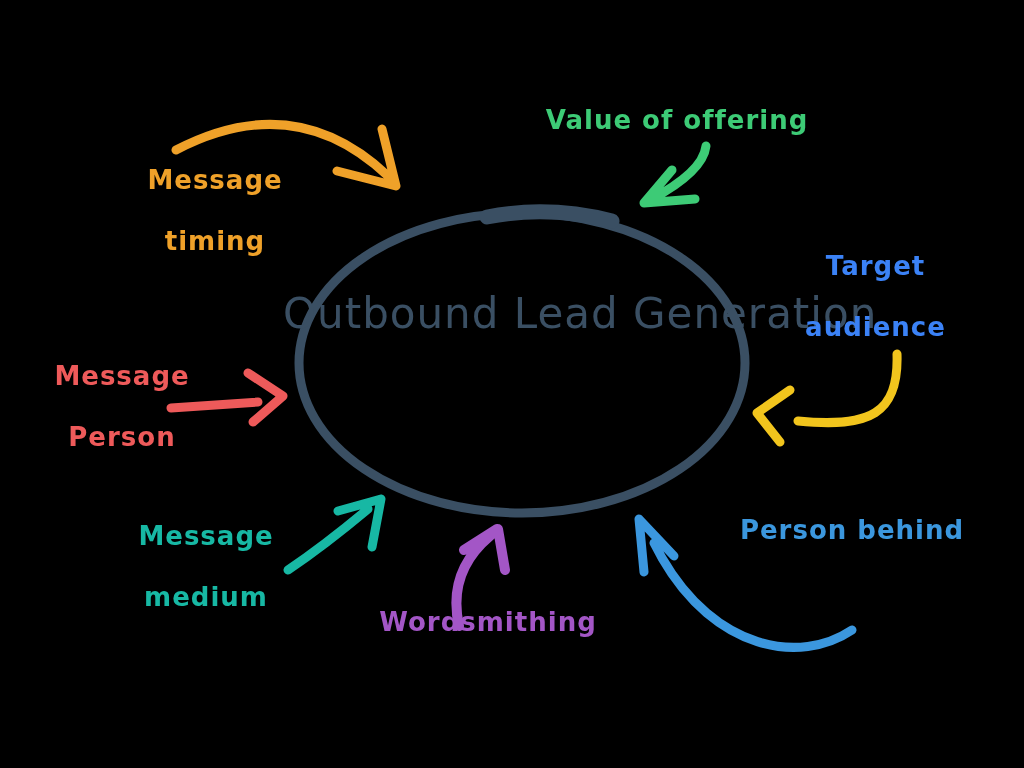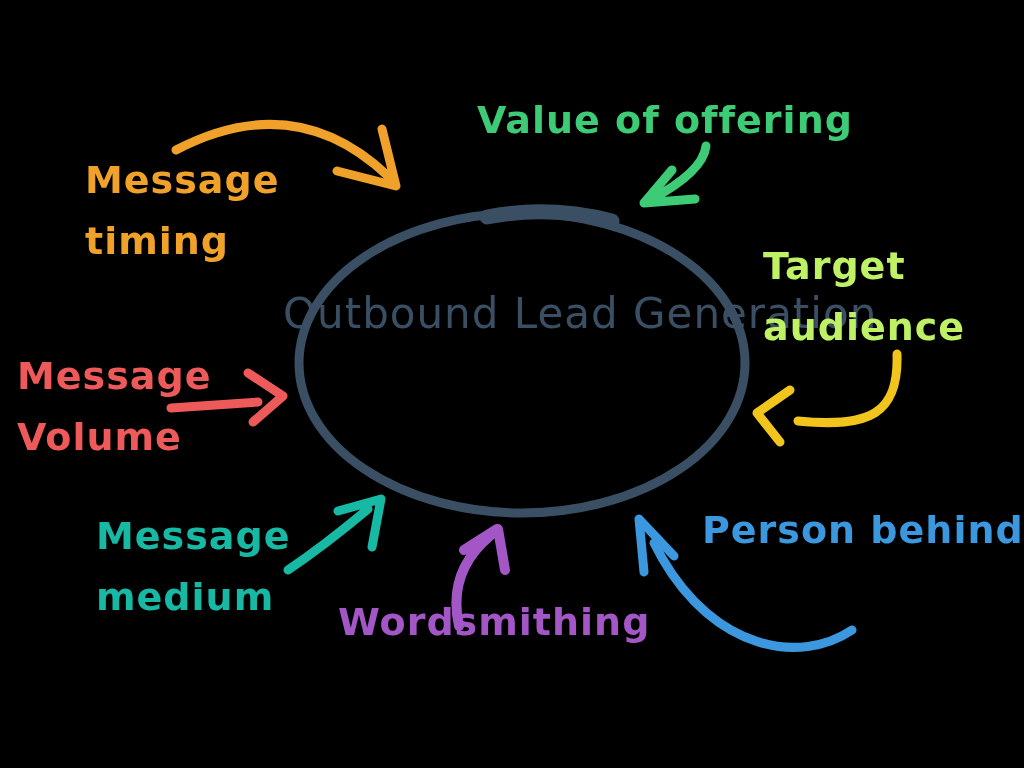--- a/index.html
+++ b/index.html
@@ -16,22 +16,23 @@
   }
   .arrow-layer {
     position: absolute;
     left: 0;
     top: 0;
     width: 1024px;
     height: 768px;
   }
   .label {
     position: absolute;
+    text-align: center;
     font-weight: 700;
-    font-size: 38px;
+    font-size: 26px;
     letter-spacing: 1px;
     line-height: 61px;
     white-space: nowrap;
   }
   .label .ln { display: block; }
   .center-label {
     position: absolute;
     left: 283px;
     top: 284px;
     width: 480px;
@@ -84,28 +85,28 @@
 
   <div class="label pos-message-timing" style="color: rgb(239, 161, 41);">
     <span class="ln">Message</span>
     <span class="ln">timing</span>
   </div>
 
   <div class="label pos-value-offering" style="color: rgb(61, 203, 118);">
     <span class="ln">Value of offering</span>
   </div>
 
-  <div class="label pos-target-audience" style="color: #bef264;">
+  <div class="label pos-target-audience" style="color: #3b82f6;">
     <span class="ln">Target</span>
     <span class="ln">audience</span>
   </div>
 
   <div class="label pos-message-volume" style="color: rgb(238, 90, 90);">
     <span class="ln">Message</span>
-    <span class="ln">Volume</span>
+    <span class="ln">Person</span>
   </div>
 
   <div class="label pos-message-medium" style="color: rgb(23, 184, 164);">
     <span class="ln">Message</span>
     <span class="ln">medium</span>
   </div>
 
   <div class="label pos-wordsmithing" style="color: rgb(163, 86, 198);">
     <span class="ln">Wordsmithing</span>
   </div>

